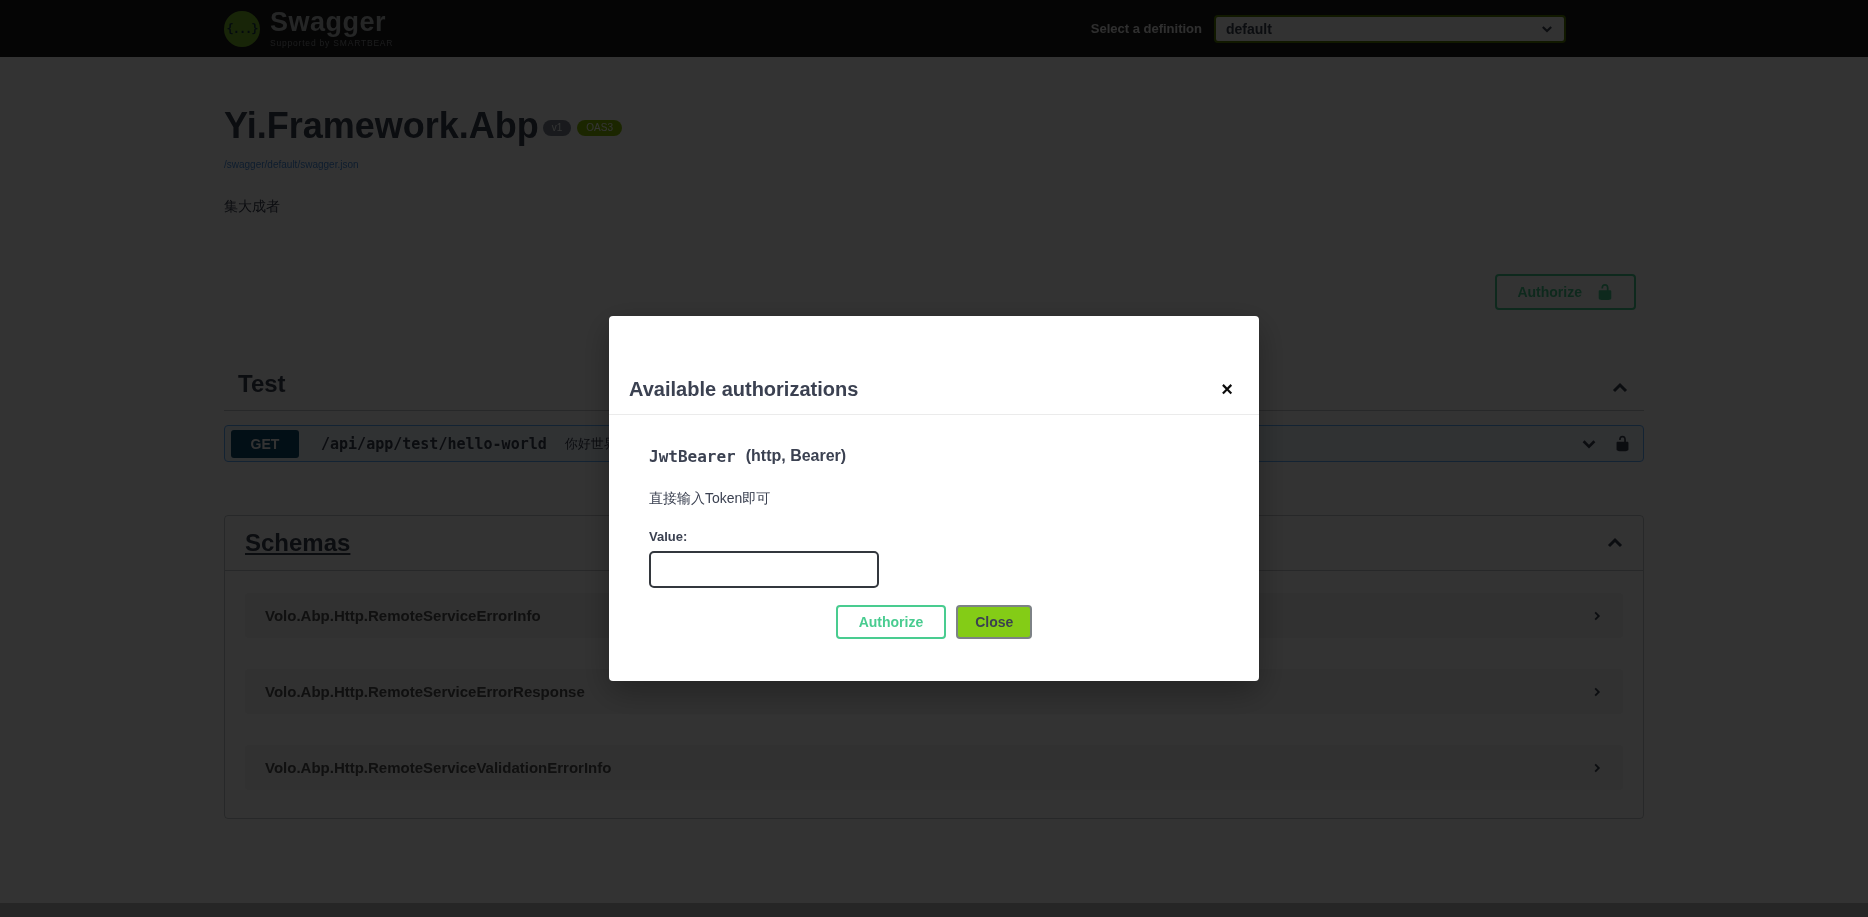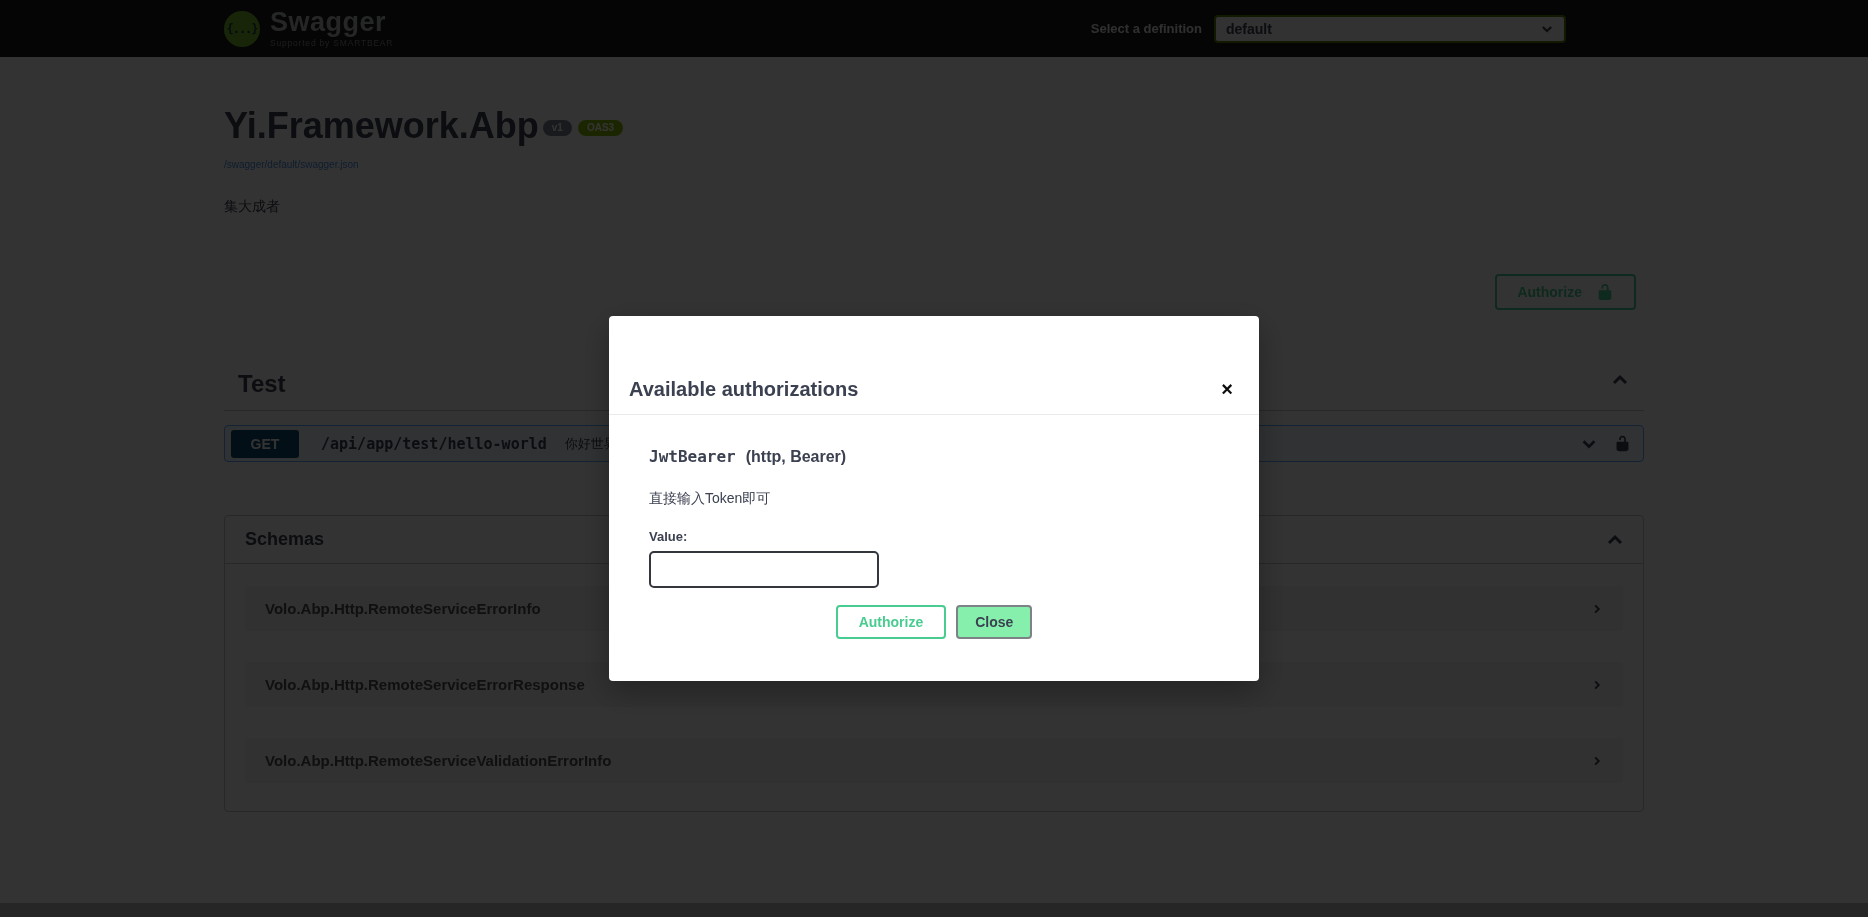--- a/index.html
+++ b/index.html
@@ -32,39 +32,39 @@
     width: 352px; height: 28px; background: #f7f7f7;
     border: 2px solid #547f00; border-radius: 4px;
     display: flex; align-items: center; justify-content: space-between;
     padding: 0 10px; font-size: 14px; font-weight: bold; color: #3b4151; cursor: pointer;
   }
 
   
   .info-block { padding-top: 48px; }
   .api-title { font-size: 36px; font-weight: bold; color: #3b4151; display: flex; align-items: center; gap: 4px; }
   .badges { display: flex; gap: 6px; margin-top: 4px; }
-  .badge { font-size: 10px; font-weight: bold; color: #fff; border-radius: 57px; padding: 3px 9px; line-height: 1; }
+  .badge { font-size: 10px; font-weight: normal; color: #fff; border-radius: 57px; padding: 3px 9px; line-height: 1; }
   .badge-version { background: #7d8492; }
   .badge-oas { background: #89bf04; }
   .spec-link { display: inline-block; margin-top: 12px; font-size: 10px; color: #4990e2; text-decoration: none; cursor: pointer; }
   .api-desc { margin-top: 26px; font-size: 14px; color: #3b4151; }
 
   
   .auth-row { display: flex; justify-content: flex-end; margin-top: 58px; padding-right: 8px; }
   .btn-authorize-main {
     display: flex; align-items: center; gap: 14px;
     background: transparent; border: 2px solid #49cc90; border-radius: 4px;
     color: #49cc90; font-weight: bold; font-size: 14px;
     padding: 7px 20px; cursor: pointer; font-family: inherit;
   }
   .btn-authorize-main svg { fill: #49cc90; }
 
   
   .opblock-tag {
-    margin-top: 52px; display: flex; align-items: flex-start; justify-content: space-between;
+    margin-top: 52px; display: flex; align-items: flex-end; justify-content: space-between;
     padding: 8px 14px 12px 14px; border-bottom: 1px solid rgba(59,65,81,.3); cursor: pointer;
   }
   .tag-title { font-size: 24px; font-weight: bold; color: #3b4151; }
   .opblock {
     margin-top: 14px; height: 37px;
     background: rgba(97,175,254,.1); border: 1px solid #61affe; border-radius: 4px;
     display: flex; align-items: center; padding: 0 12px 0 6px; cursor: pointer;
   }
   .method-badge {
     background: #0c4a6e; color: #fff; font-weight: bold; font-size: 14px;
@@ -80,21 +80,21 @@
   .op-icons { display: flex; align-items: center; gap: 16px; }
 
   
   .models {
     margin-top: 53px; border: 1px solid rgba(59,65,81,.3); border-radius: 4px;
   }
   .models-header {
     display: flex; align-items: center; justify-content: space-between;
     padding: 13px 18px 13px 20px; border-bottom: 1px solid rgba(59,65,81,.3); cursor: pointer;
   }
-  .models-title { font-size: 18px; font-weight: bold; color: #3b4151; }
+  .models-title { font-size: 24px; font-weight: bold; color: #3b4151; text-decoration: underline; }
   .models-body { padding: 22px 20px 28px 20px; }
   .model-row {
     background: rgba(0,0,0,.05); border-radius: 4px; height: 45px;
     display: flex; align-items: center; padding: 0 20px; cursor: pointer; margin-bottom: 31px; justify-content: space-between;
   }
   .model-row:last-child { margin-bottom: 0; }
   .model-name { font-size: 15px; font-weight: bold; color: #505050; }
   .model-toggle { margin-left: 16px; display: flex; align-items: center; }
 
   .footer-strip { position: absolute; left: 0; right: 0; bottom: 0; height: 14px; background: #bdbdbd; }
@@ -109,42 +109,42 @@
   .modal-header {
     display: flex; align-items: center; justify-content: space-between;
     padding: 13px 20px; border-bottom: 1px solid #ebebeb; margin-top: 48px;
   }
   .modal-title { font-size: 20px; font-weight: bold; color: #3b4151; }
   .modal-close {
     background: none; border: none; font-size: 20px; font-weight: bold; color: #0b0b0b;
     cursor: pointer; line-height: 1; padding: 2px 6px; font-family: inherit;
   }
   .modal-body { padding: 32px 40px 42px 40px; }
-  .scheme-line { display: flex; align-items: flex-end; gap: 10px; }
+  .scheme-line { display: flex; align-items: flex-start; gap: 10px; }
   .scheme-name {
     font-family: "DejaVu Sans Mono", "Liberation Mono", monospace;
     font-size: 16px; font-weight: bold; color: #3b4151;
   }
   .scheme-meta { font-size: 16px; font-weight: bold; color: #3b4151; }
   .scheme-desc { margin-top: 24px; font-size: 14px; color: #3b4151; }
   .value-label { margin-top: 21px; font-size: 13px; font-weight: bold; color: #3b4151; }
   .value-input {
     margin-top: 7px; width: 230px; height: 37px;
     border: 2px solid #33373d; border-radius: 5px; outline: none;
     font-size: 14px; padding: 0 10px; color: #3b4151; display: block;
     font-family: "Liberation Sans", sans-serif; background: #fff;
   }
   .modal-btn-row { display: flex; justify-content: center; gap: 10px; margin-top: 17px; }
   .btn-authorize-modal {
     background: #fff; border: 2px solid #49cc90; color: #49cc90;
     font-weight: bold; font-size: 14px; border-radius: 4px; padding: 7px 21px;
     cursor: pointer; font-family: inherit;
   }
   .btn-close-modal {
-    background: #86efac; border: 2px solid #7d8286; color: #3b4151;
+    background: #84cc16; border: 2px solid #7d8286; color: #3b4151;
     font-weight: bold; font-size: 14px; border-radius: 4px; padding: 7px 17px;
     cursor: pointer; font-family: inherit;
   }
 
   .chev { stroke: #3b4151; fill: none; stroke-width: 3; }
   .lock-grey { fill: #3b4151; }
 </style>
 </head>
 <body>
 

